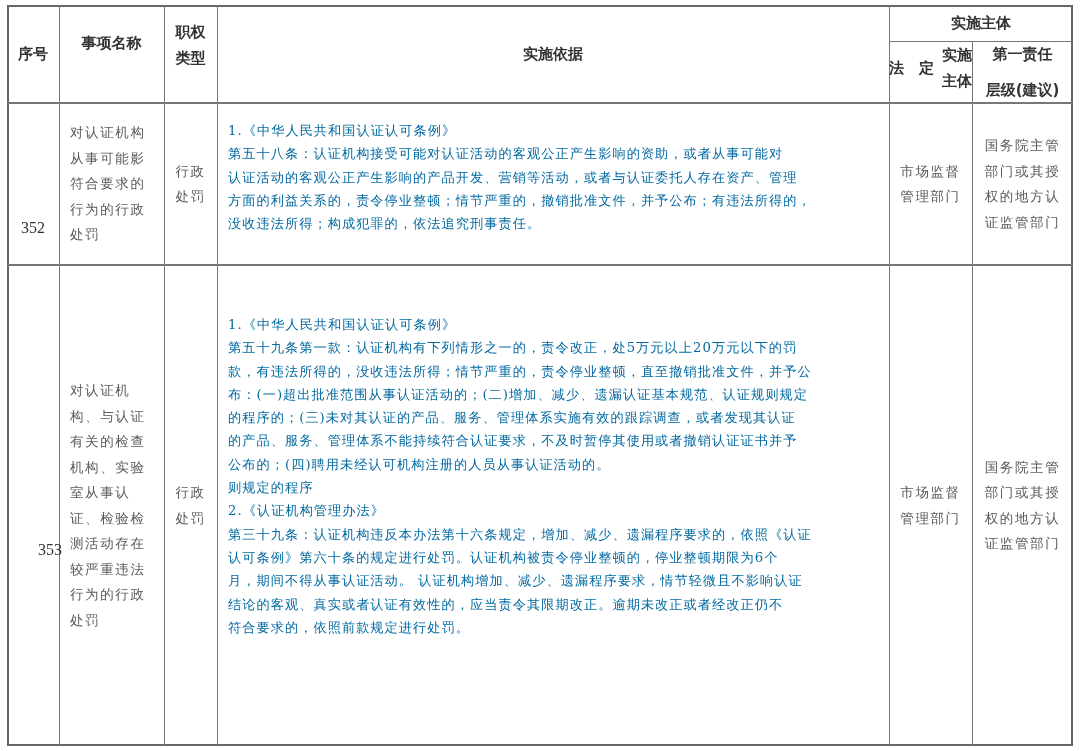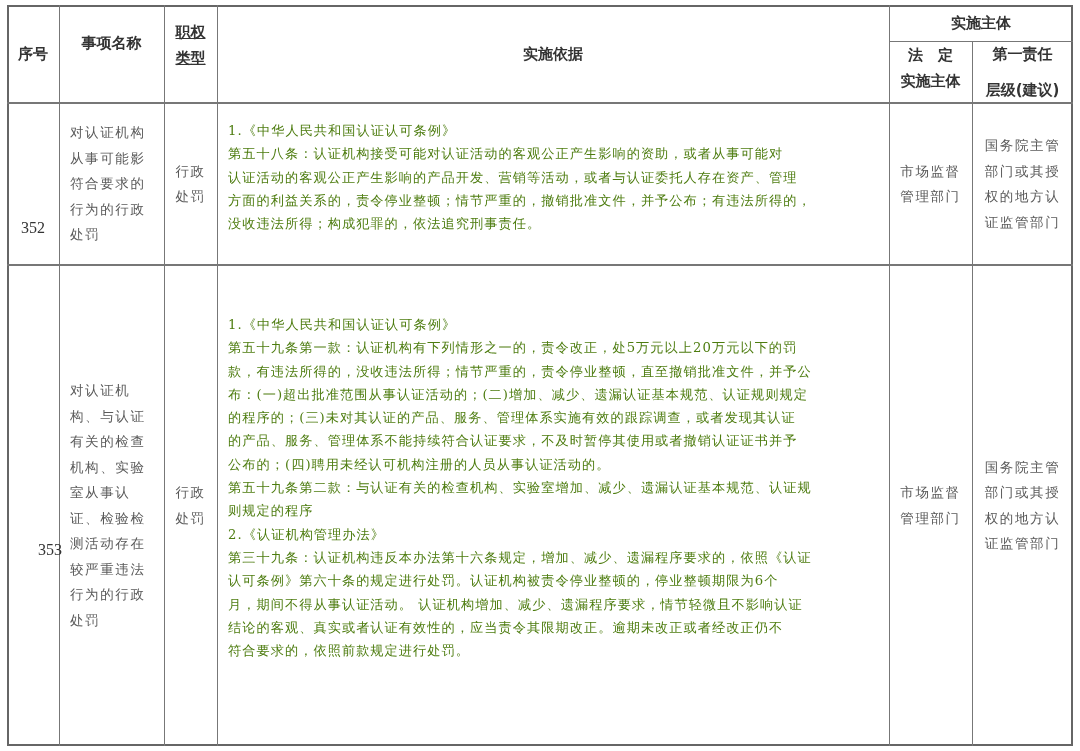--- a/index.html
+++ b/index.html
@@ -8,21 +8,21 @@
   .tbl { position:absolute; left:7px; top:5px; width:1066px; height:741px;
          border:2px solid #666; box-sizing:border-box; }
   .vl { position:absolute; width:0; border-left:1.5px solid #777; }
   .hl { position:absolute; height:0; border-top:2px solid #777; }
   .cell { position:absolute; display:flex; align-items:center; justify-content:center;
           text-align:center; box-sizing:border-box; }
   .hd { font-family:"DejaVu Sans","Liberation Sans",sans-serif; font-weight:bold;
         color:#333; font-size:15px; line-height:26px; }
   .txt { font-size:13.5px; color:#5a5a5a; letter-spacing:1.6px; line-height:25.5px; }
   .num { font-family:"Liberation Serif","DejaVu Serif",serif; font-size:16px; color:#333;margin-top:44px; }
-  .basis { position:absolute; text-align:left; font-size:13.2px; color:#4d7c0f;
+  .basis { position:absolute; text-align:left; font-size:13.2px; color:#0369a1;
            line-height:23.3px; letter-spacing:1.05px; }
   .basis div { white-space:nowrap; }
   .lines div { white-space:nowrap; }
 </style>
 </head>
 <body>
 
 <div class="tbl"></div>
 
 <div class="vl" style="left:59px; top:5px; height:741px;"></div>
@@ -34,31 +34,31 @@
 <div class="hl" style="left:889px; top:41px; width:184px; border-top-width:1.5px;"></div>
 <div class="hl" style="left:7px; top:102px; width:1066px;"></div>
 <div class="hl" style="left:7px; top:264px; width:1066px;"></div>
 
 <div class="cell hd" style="left:7px; top:5px; width:52px; height:98px;">
   <span>序号</span>
 </div>
 <div class="cell hd" style="left:59px; top:5px; width:105px; height:76px;">
   <span>事项名称</span>
 </div>
-<div class="cell hd" style="left:164px; top:5px; width:53px; height:80px; flex-direction:column;text-decoration:underline;">
+<div class="cell hd" style="left:164px; top:5px; width:53px; height:80px; flex-direction:column;">
   <span>职权</span>
   <span>类型</span>
 </div>
 <div class="cell hd" style="left:217px; top:5px; width:672px; height:98px;">
   <span>实施依据</span>
 </div>
 <div class="cell hd" style="left:889px; top:5px; width:184px; height:36px;">
   <span>实施主体</span>
 </div>
-<div class="cell hd" style="left:889px; top:41px; width:83px; height:54px; flex-direction:column;text-align:right;">
+<div class="cell hd" style="left:889px; top:41px; width:83px; height:54px; flex-direction:row;text-align:right;">
   <span style="white-space:pre;">法　定</span>
   <span>实施主体</span>
 </div>
 <div class="cell hd" style="left:972px; top:41px; width:101px; height:62px; flex-direction:column;justify-content:space-between;">
   <span>第一责任</span>
   <span>层级(建议)</span>
 </div>
 
 <div class="cell num" style="left:7px; top:103px; width:52px; height:162px;">
   <span>352</span>
@@ -112,21 +112,20 @@
   <div>处罚</div>
 </div>
 <div class="basis" style="left:228px; top:313px; width:655px;">
   <div>1.《中华人民共和国认证认可条例》</div>
   <div>第五十九条第一款：认证机构有下列情形之一的，责令改正，处5万元以上20万元以下的罚</div>
   <div>款，有违法所得的，没收违法所得；情节严重的，责令停业整顿，直至撤销批准文件，并予公</div>
   <div>布：(一)超出批准范围从事认证活动的；(二)增加、减少、遗漏认证基本规范、认证规则规定</div>
   <div>的程序的；(三)未对其认证的产品、服务、管理体系实施有效的跟踪调查，或者发现其认证</div>
   <div>的产品、服务、管理体系不能持续符合认证要求，不及时暂停其使用或者撤销认证证书并予</div>
   <div>公布的；(四)聘用未经认可机构注册的人员从事认证活动的。</div>
-  <div>第五十九条第二款：与认证有关的检查机构、实验室增加、减少、遗漏认证基本规范、认证规</div>
   <div>则规定的程序</div>
   <div>2.《认证机构管理办法》</div>
   <div>第三十九条：认证机构违反本办法第十六条规定，增加、减少、遗漏程序要求的，依照《认证</div>
   <div>认可条例》第六十条的规定进行处罚。认证机构被责令停业整顿的，停业整顿期限为6个</div>
   <div>月，期间不得从事认证活动。 认证机构增加、减少、遗漏程序要求，情节轻微且不影响认证</div>
   <div>结论的客观、真实或者认证有效性的，应当责令其限期改正。逾期未改正或者经改正仍不</div>
   <div>符合要求的，依照前款规定进行处罚。</div>
 </div>
 <div class="cell txt lines" style="left:889px; top:265px; width:83px; height:481px; flex-direction:column;">
   <div>市场监督</div>

